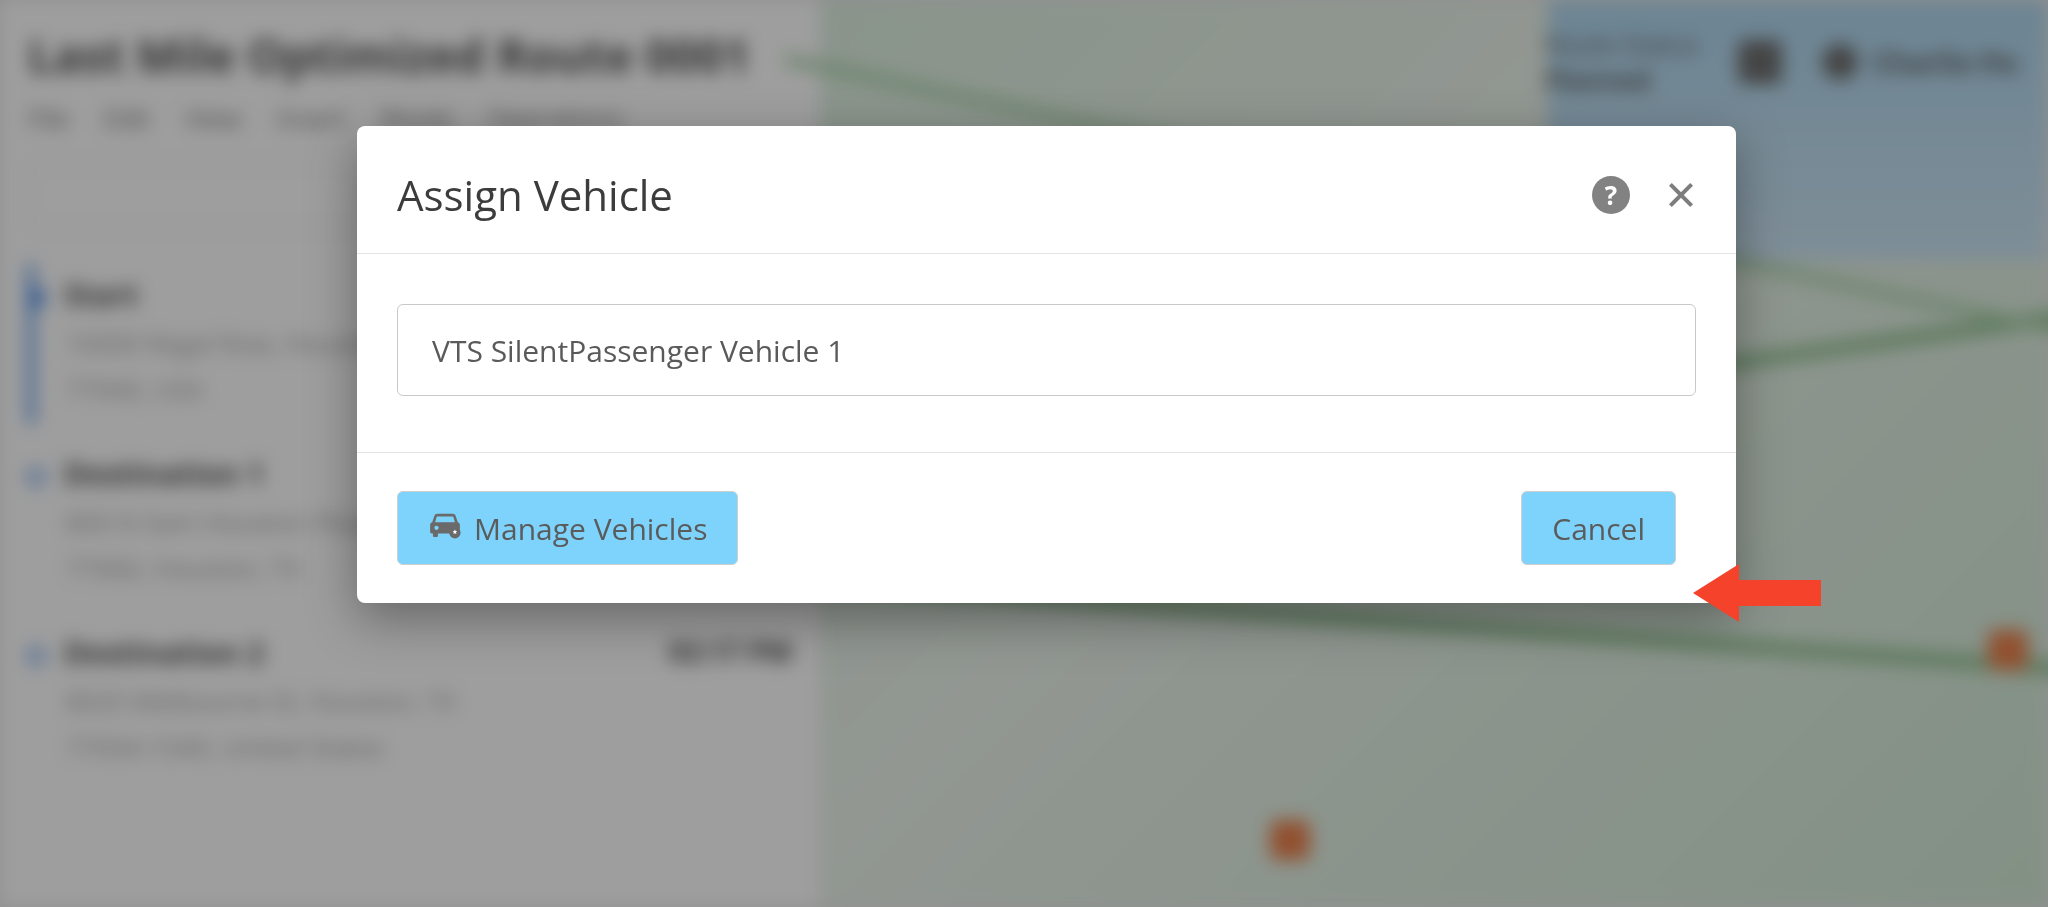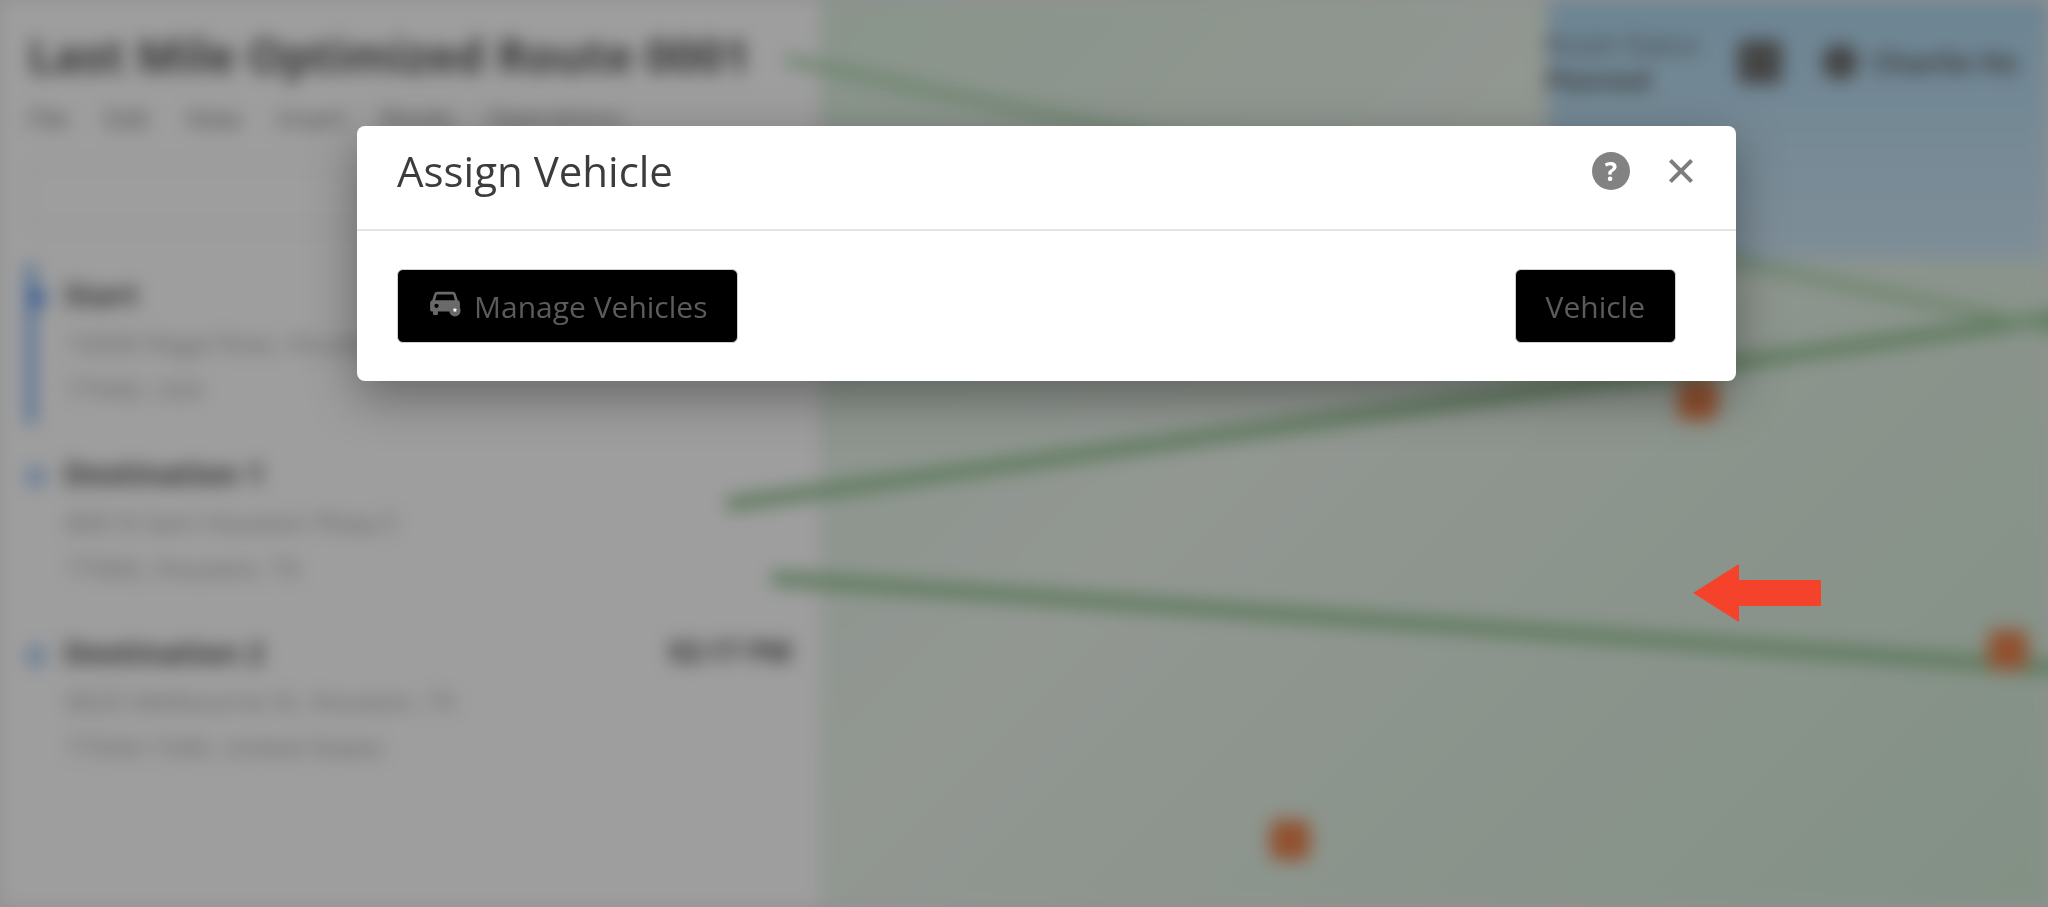--- a/index.html
+++ b/index.html
@@ -77,21 +77,21 @@
   .modal {
     position:absolute;
     top:126px; left:357px;
     width:1379px;
     background:#fff;
     border-radius:8px;
     box-shadow:0 16px 50px rgba(0,0,0,0.35);
     display:flex; flex-direction:column;
   }
   .modal-header {
-    padding:16px 40px 30px 40px;
+    padding:40px 40px 30px 40px;
     display:flex; align-items:center;
     border-bottom:1px solid #e4e4e4;
   }
   .modal-title {
     color:#3c3c3c; font-size:42px; font-weight:400; flex:1;
   }
   .help-icon {
     width:38px; height:38px; border-radius:50%; background:#828282;
     color:#fff; display:flex; align-items:center; justify-content:center;
     font-size:26px; font-weight:700; margin-right:36px; cursor:pointer;
@@ -117,21 +117,21 @@
   .modal-footer {
     border-top:1px solid #e4e4e4;
     padding:38px 40px;
     display:flex; align-items:center;
   }
   .btn {
     display:inline-flex; align-items:center; justify-content:center;
     gap:12px;
     height:74px; padding:0 30px;
     border-radius:6px; border:1px solid #cfcfcf;
-    background:#000000; color:#5b5b5b;
+    background:#7dd3fc; color:#5b5b5b;
     font-size:30px; cursor:pointer;
     font-family:inherit;
   }
   .btn.primary {
     background:#78b732; border-color:#6ea82c; color:#fff; font-weight:600;
   }
   .btn.manage svg { width:34px; height:30px; fill:#6a6a6a; }
   .footer-spacer { flex:1; }
   .footer-gap { width:20px; }
 
@@ -204,35 +204,38 @@
   </div>
 </div>
 
 <div class="dim"></div>
 
 <div class="modal">
   <div class="modal-header">
     <div class="modal-title">Assign Vehicle</div>
     <div class="help-icon">?</div>
     <div class="close-icon"></div>
+  </div>
+  <div class="modal-body">
+    <input class="vehicle-input" type="text" value="VTS SilentPassenger Vehicle 1" style="">
   </div>
   <div class="modal-footer">
     <button class="btn manage">
       <span>
         <svg viewBox="0 0 48 40">
           <path d="M42 16l-3-9c-.6-1.8-2.3-3-4.2-3H13.2C11.3 4 9.6 5.2 9 7l-3 9c-1.7.4-3 2-3 3.8V30c0 1.1.9 2 2 2h2v3c0 1.1.9 2 2 2h3c1.1 0 2-.9 2-2v-3h20v3c0 1.1.9 2 2 2h3c1.1 0 2-.9 2-2v-3h2c1.1 0 2-.9 2-2V19.8c0-1.8-1.3-3.4-3-3.8zM12.3 8.3c.1-.2.3-.3.5-.3h22.4c.2 0 .4.1.5.3L38 16H10l2.3-7.7zM12 27c-1.7 0-3-1.3-3-3s1.3-3 3-3 3 1.3 3 3-1.3 3-3 3z"></path>
           <circle cx="38" cy="31" r="8" fill="#6a6a6a"></circle>
           <path fill="#fff" d="M38 26.5l1 2 2.2.3-1.6 1.6.4 2.2-2-1-2 1 .4-2.2-1.6-1.6 2.2-.3z"></path>
         </svg>
       </span>
       <span>Manage Vehicles</span>
     </button>
     <div class="footer-spacer"></div>
     <button class="btn">
-      <span>Vehicle</span>
+      <span>Cancel</span>
     </button>
     <div class="footer-gap"></div>
   </div>
 </div>
 
 <div class="arrow">
   <svg viewBox="0 0 128 66">
     <polygon points="0,33 46,4 46,20 128,20 128,46 46,46 46,62" fill="#f4432a"></polygon>
   </svg>
 </div>

